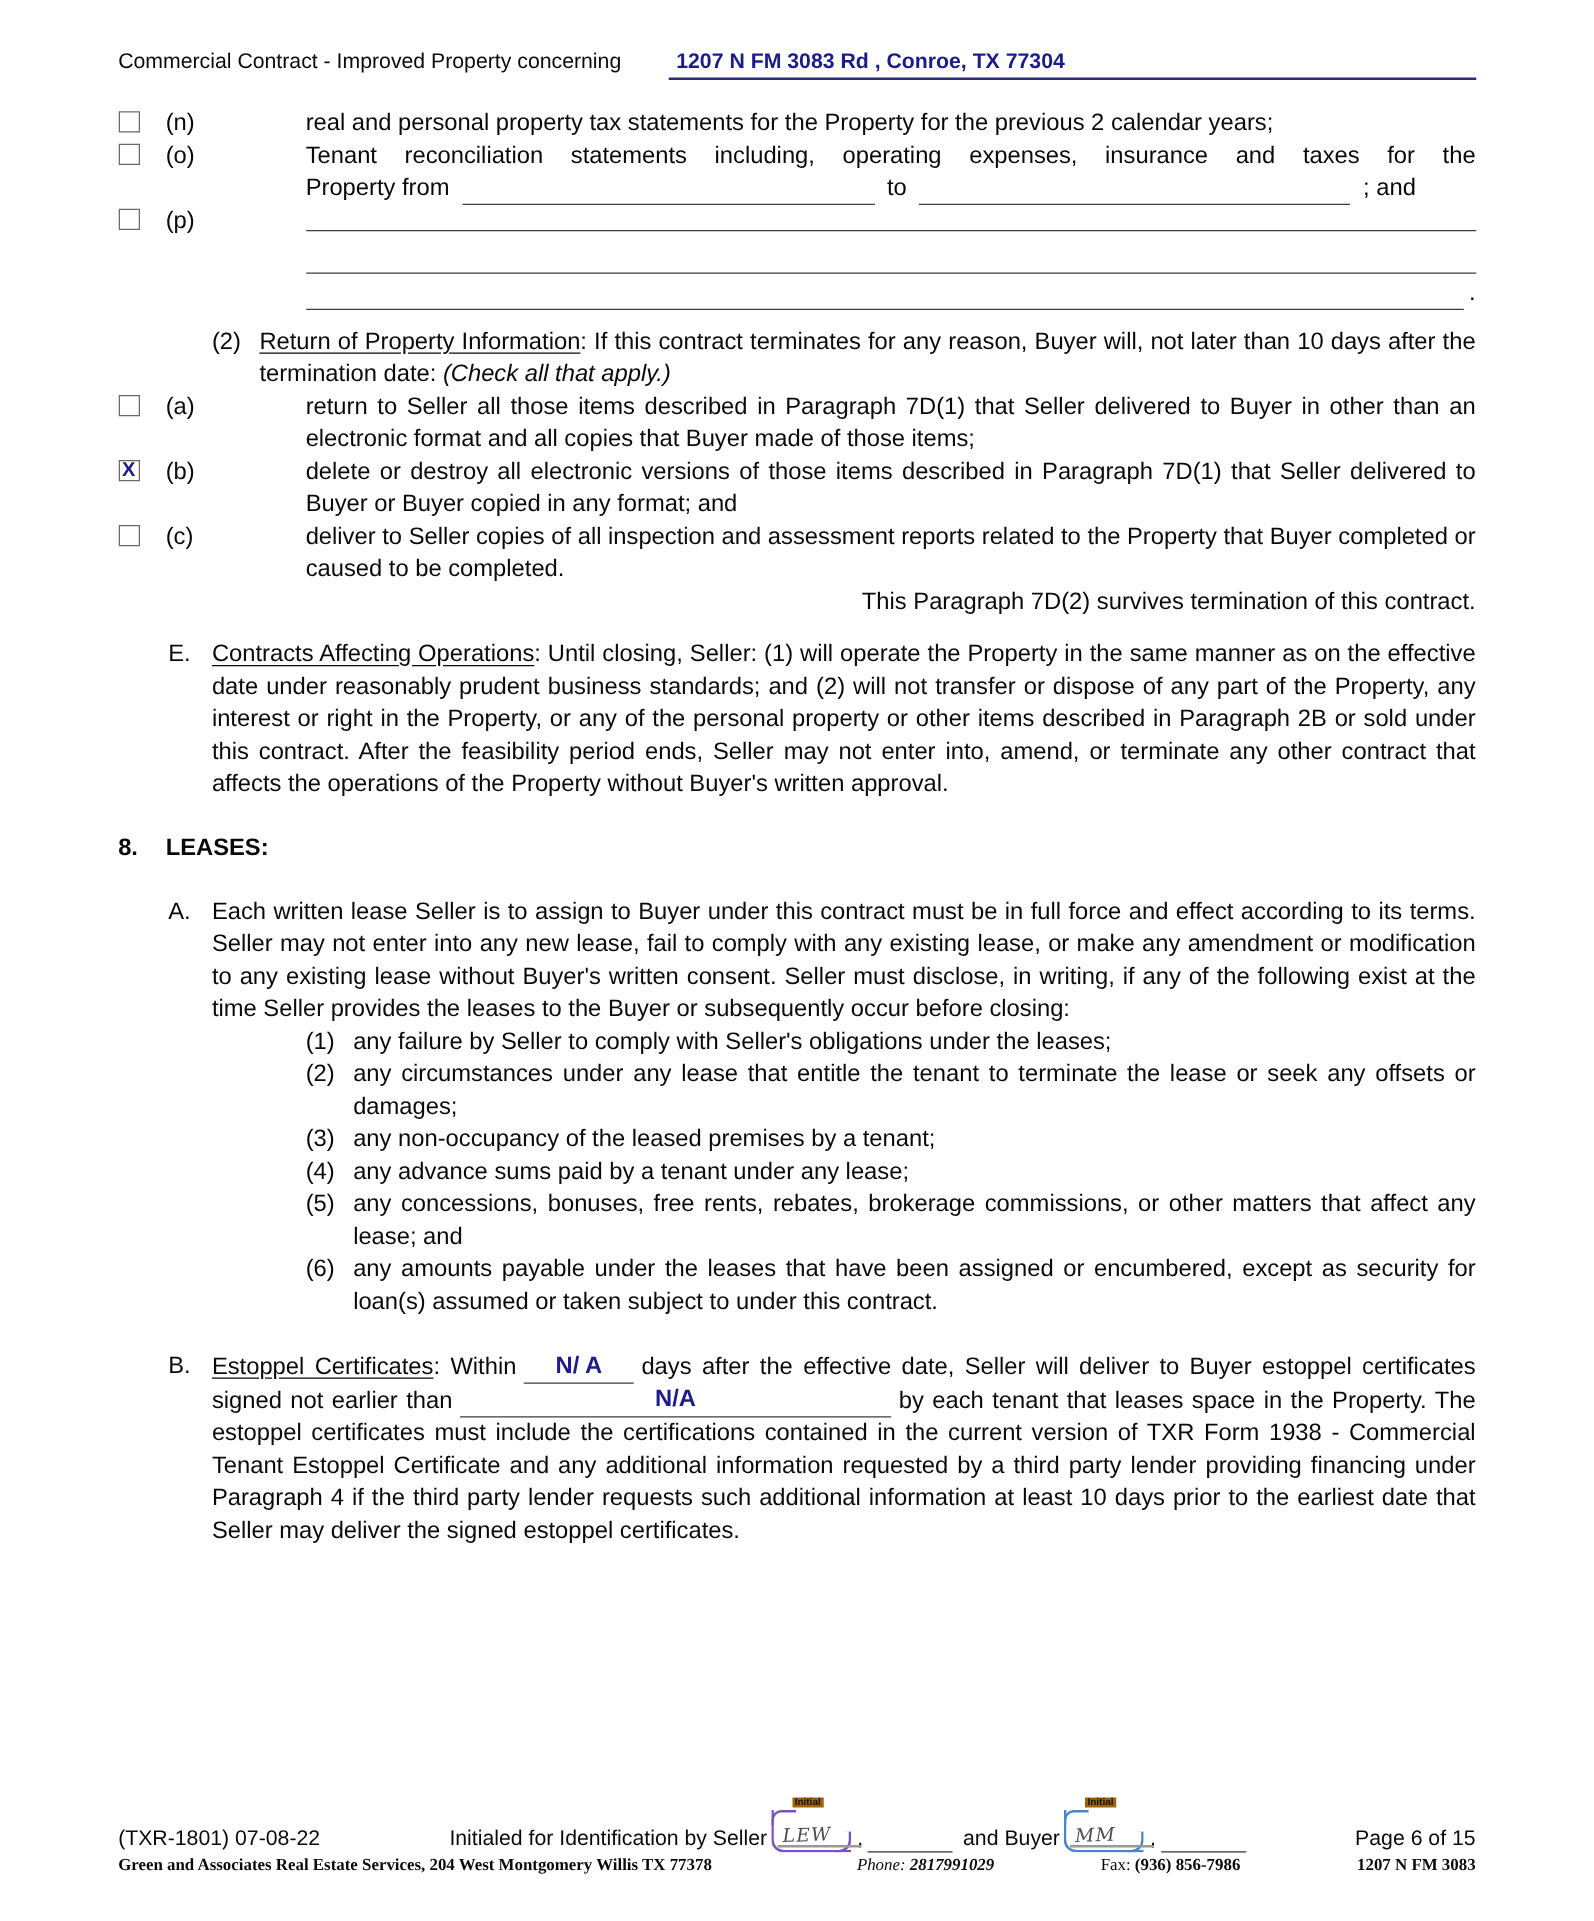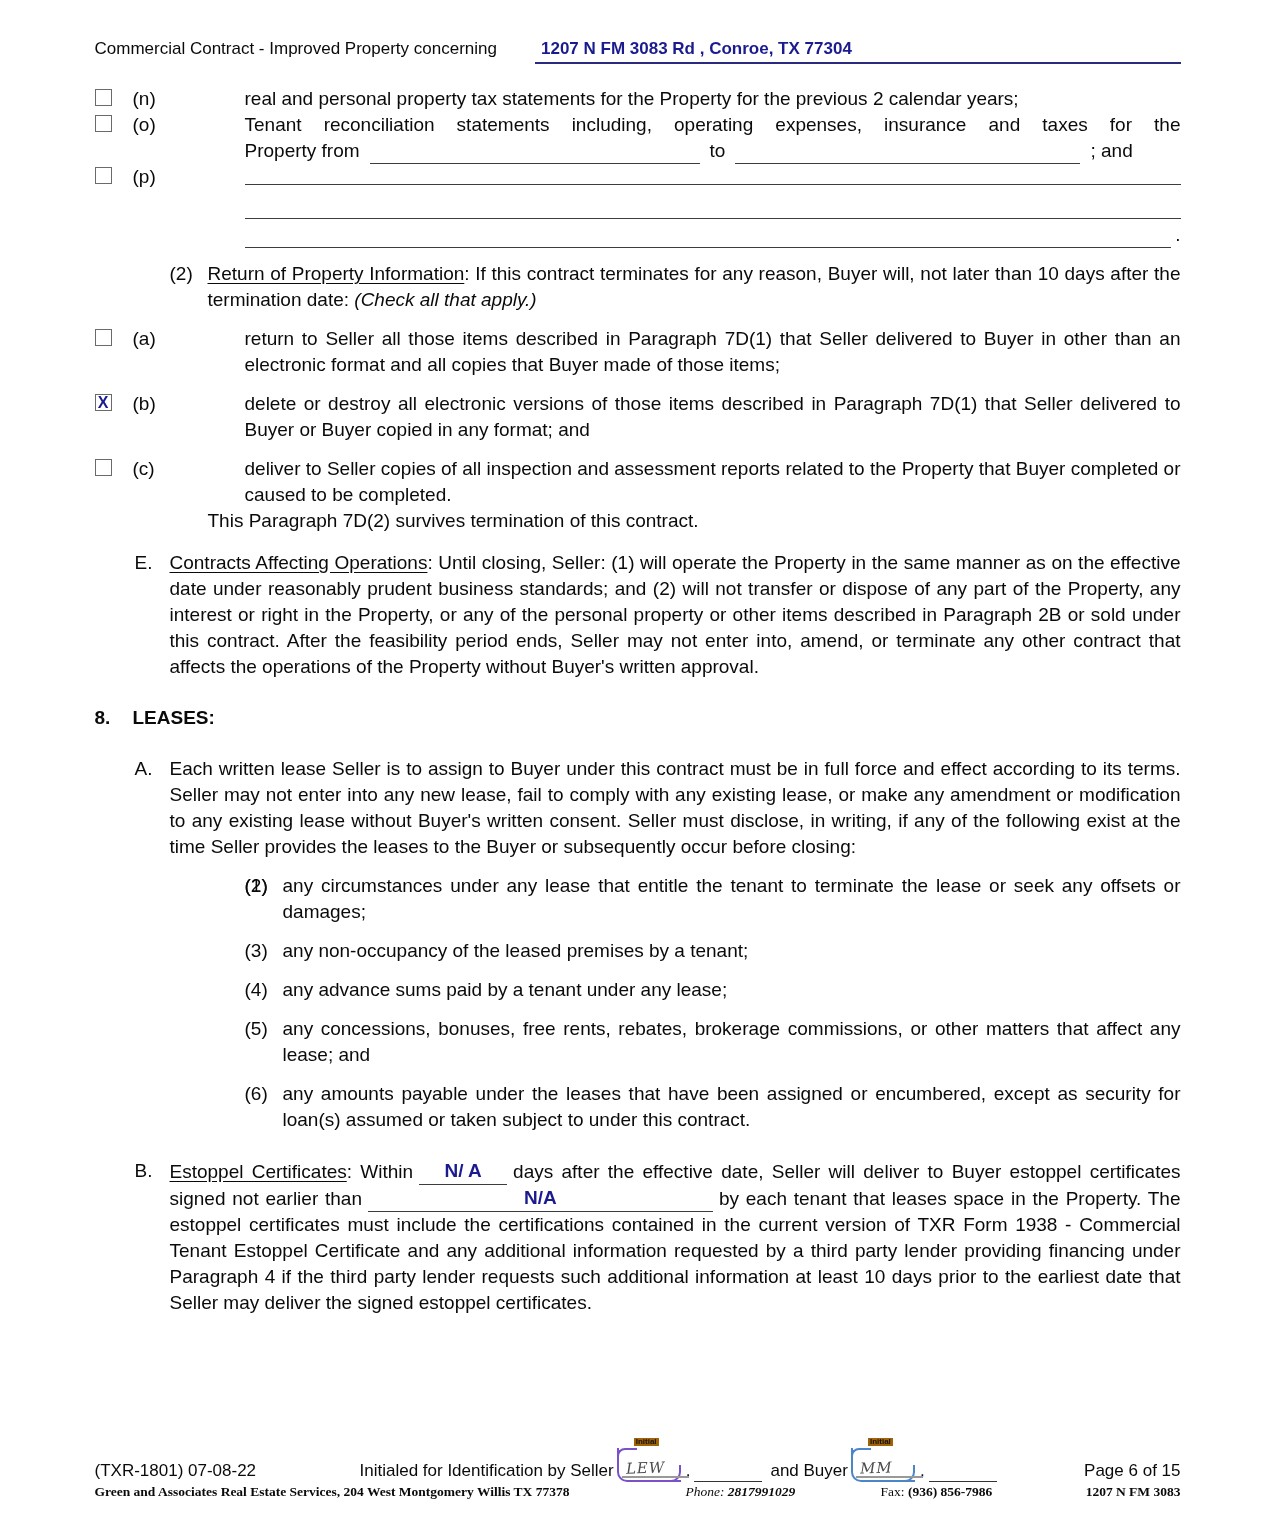--- a/index.html
+++ b/index.html
@@ -25,41 +25,41 @@
   .ilabel{position:absolute;left:-112px;top:0;}
 
   
   .numpara{position:relative;margin-left:113px;}
   .numpara .nlabel{position:absolute;left:-38px;top:0;}
 
   
   .letpara{position:relative;margin-left:75px;}
   .letpara .llabel{position:absolute;left:-35px;top:0;}
 
-  .just{text-align:justify;text-align-last:left;margin-top:13px;}
+  .just{text-align:justify;text-align-last:left;}
   .just-full{text-align:justify;text-align-last:justify;}
   .utitle{text-decoration:underline;text-underline-offset:3px;}
   .em{font-style:italic;}
 
   
   .blank{display:inline-block;border-bottom:1.6px solid #3d3d3d;height:20px;vertical-align:bottom;}
   .b330{width:330px;margin:0 10px;}
   .b345{width:345px;margin:0 10px;}
   .blank-val{display:inline-flex;justify-content:center;align-items:flex-end;border-bottom:1.6px solid #3d3d3d;vertical-align:bottom;margin:0 6px;}
   .bv88{width:88px;}
   .bv345{width:345px;}
   .navy-val{color:#1b1b8f;font-weight:bold;}
   .fill-flex{display:flex;align-items:flex-end;}
   .fill-flex .blank{flex:1;}
   .contline{margin-left:150px;display:flex;align-items:flex-end;height:29px;}
   .contline .blank{flex:1;}
   .period{margin-left:4px;}
 
   .sec2{margin-top:13px;}
-  .survival{margin-left:113px;}
+  .survival{margin-left:113px;text-align:right;}
   .sec-e{margin-top:16px;}
   .sec8-head{margin-top:25px;margin-bottom:25px;font-weight:bold;position:relative;}
   .sec8-head .s8num{display:inline-block;width:38px;}
   .sec-a{margin-bottom:0;}
   .sec-b{margin-top:25px;}
 
   
   .foot-initials{position:absolute;left:75px;right:75px;top:1440px;height:42px;display:flex;align-items:flex-end;font-size:17px;line-height:22px;}
   .fi-code{width:265px;}
   .fi-page{margin-left:auto;}
@@ -165,20 +165,21 @@
 
     <div class="sec8-head">
       <span class="s8num">8.</span><span>LEASES:</span>
     </div>
 
     <div class="letpara just sec-a">
       <span class="llabel">A.</span>
       <span>Each written lease Seller is to assign to Buyer under this contract must be in full force and effect according to its terms. Seller may not enter into any new lease, fail to comply with any existing lease, or make any amendment or modification to any existing lease without Buyer's written consent. Seller must disclose, in writing, if any of the following exist at the time Seller provides the leases to the Buyer or subsequently occur before closing:</span>
       <div class="numpara just">
         <span class="nlabel">(1)</span>
+        <span>any failure by Seller to comply with Seller's obligations under the leases;</span>
       </div>
       <div class="numpara just">
         <span class="nlabel">(2)</span>
         <span>any circumstances under any lease that entitle the tenant to terminate the lease or seek any offsets or damages;</span>
       </div>
       <div class="numpara just">
         <span class="nlabel">(3)</span>
         <span>any non-occupancy of the leased premises by a tenant;</span>
       </div>
       <div class="numpara just">

